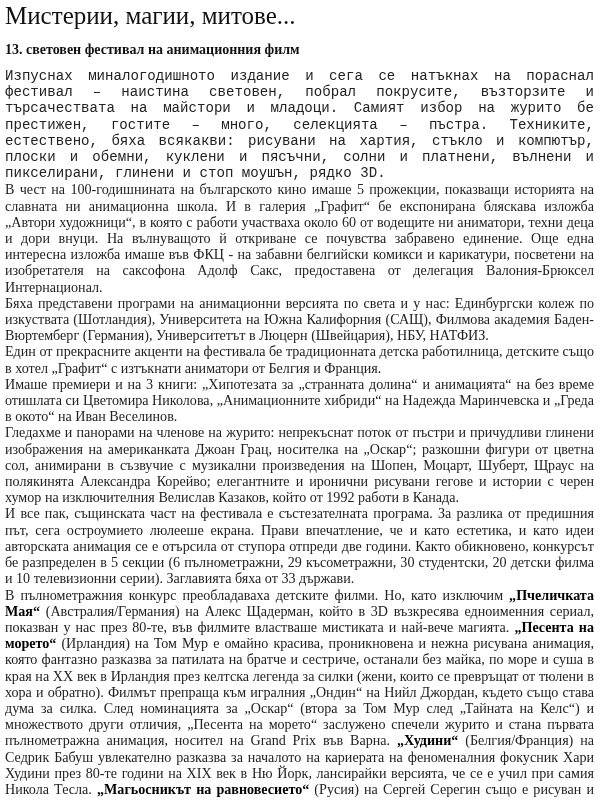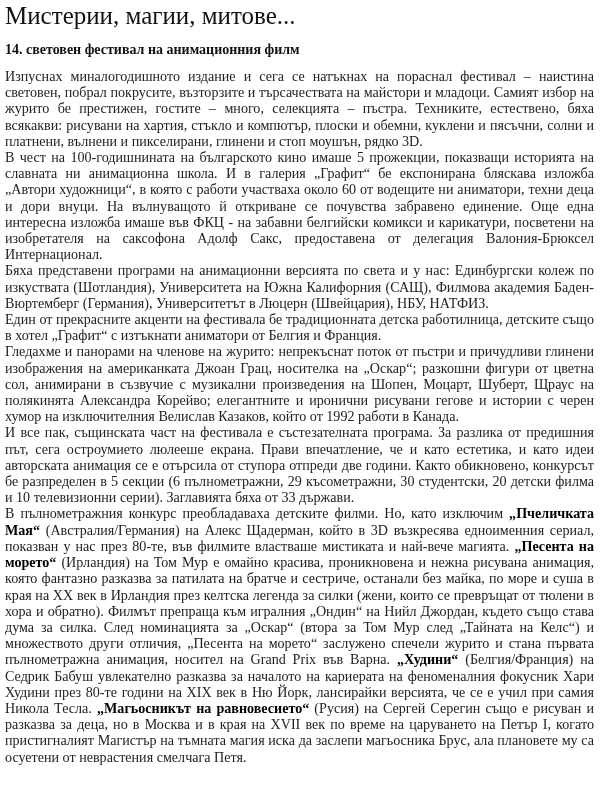--- a/index.html
+++ b/index.html
@@ -17,31 +17,32 @@
   .subtitle {
     font-weight: bold; font-size: 14px; line-height: 16px;
     margin: 13px 0 0 0;
   }
   .body { margin-top: 10px; }
   .para {
     font-size: 14.1px; line-height: 16.2px;
     text-align: justify; margin: 0;
     color: #222222;
   }
-  .para.first { margin-top: 0; }
+  .para.first { margin-top: 0; font-family: Liberation Mono, monospace; }
   .para b { color: #000; }
 </style>
 </head>
 <body>
 
 <div class="page">
   <h1 class="title">Мистерии, магии, митове...</h1>
-  <h2 class="subtitle">14. световен фестивал на анимационния филм</h2>
+  <h2 class="subtitle">13. световен фестивал на анимационния филм</h2>
   <div class="body" id="article-body">
       <p class="para first"><span>Изпуснах миналогодишното издание и сега се натъкнах на пораснал фестивал – наистина световен, побрал покрусите, възторзите и търсачествата на майстори и младоци. Самият избор на журито бе престижен, гостите – много, селекцията – пъстра. Техниките, естествено, бяха всякакви: рисувани на хартия, стъкло и компютър, плоски и обемни, куклени и пясъчни, солни и платнени, вълнени и пикселирани, глинени и стоп моушън, рядко 3D.</span></p>
       <p class="para"><span>В чест на 100-годишнината на българското кино имаше 5 прожекции, показващи историята на славната ни анимационна школа. И в галерия „Графит“ бе експонирана бляскава изложба „Автори художници“, в която с работи участваха около 60 от водещите ни аниматори, техни деца и дори внуци. На вълнуващото й откриване се почувства забравено единение. Още една интересна изложба имаше във ФКЦ - на забавни белгийски комикси и карикатури, посветени на изобретателя на саксофона Адолф Сакс, предоставена от делегация Валония-Брюксел Интернационал.</span></p>
       <p class="para"><span>Бяха представени програми на анимационни версията по света и у нас: Единбургски колеж по изкуствата (Шотландия), Университета на Южна Калифорния (САЩ), Филмова академия Баден-Вюртемберг (Германия), Университетът в Люцерн (Швейцария), НБУ, НАТФИЗ.</span></p>
       <p class="para"><span>Един от прекрасните акценти на фестивала бе традиционната детска работилница, детските също в хотел „Графит“ с изтъкнати аниматори от Белгия и Франция.</span></p>
+      <p class="para"><span>Имаше премиери и на 3 книги: „Хипотезата за „странната долина“ и анимацията“ на без време отишлата си Цветомира Николова, „Анимационните хибриди“ на Надежда Маринчевска и „Греда в окото“ на Иван Веселинов.</span></p>
       <p class="para"><span>Гледахме и панорами на членове на журито: непрекъснат поток от пъстри и причудливи глинени изображения на американката Джоан Грац, носителка на „Оскар“; разкошни фигури от цветна сол, анимирани в съзвучие с музикални произведения на Шопен, Моцарт, Шуберт, Щраус на полякинята Александра Корейво; елегантните и иронични рисувани гегове и истории с черен хумор на изключителния Велислав Казаков, който от 1992 работи в Канада.</span></p>
       <p class="para"><span>И все пак, същинската част на фестивала е състезателната програма. За разлика от предишния път, сега остроумието люлееше екрана. Прави впечатление, че и като естетика, и като идеи авторската анимация се е отърсила от ступора отпреди две години. Както обикновено, конкурсът бе разпределен в 5 секции (6 пълнометражни, 29 късометражни, 30 студентски, 20 детски филма и 10 телевизионни серии). Заглавията бяха от 33 държави.</span></p>
       <p class="para"><span>В пълнометражния конкурс преобладаваха детските филми. Но, като изключим </span><b>„Пчеличката Мая“</b><span> (Австралия/Германия) на Алекс Щадерман, който в 3D възкресява едноименния сериал, показван у нас през 80-те, във филмите властваше мистиката и най-вече магията. </span><b>„Песента на морето“</b><span> (Ирландия) на Том Мур е омайно красива, проникновена и нежна рисувана анимация, която фантазно разказва за патилата на братче и сестриче, останали без майка, по море и суша в края на XX век в Ирландия през келтска легенда за силки (жени, които се превръщат от тюлени в хора и обратно). Филмът препраща към игралния „Ондин“ на Нийл Джордан, където също става дума за силка. След номинацията за „Оскар“ (втора за Том Мур след „Тайната на Келс“) и множеството други отличия, „Песента на морето“ заслужено спечели журито и стана първата пълнометражна анимация, носител на Grand Prix във Варна. </span><b>„Худини“</b><span> (Белгия/Франция) на Седрик Бабуш увлекателно разказва за началото на кариерата на феноменалния фокусник Хари Худини през 80-те години на XIX век в Ню Йорк, лансирайки версията, че се е учил при самия Никола Тесла. </span><b>„Магьосникът на равновесието“</b><span> (Русия) на Сергей Серегин също е рисуван и разказва за деца, но в Москва и в края на XVII век по време на царуването на Петър I, когато пристигналият Магистър на тъмната магия иска да заслепи магьосника Брус, ала плановете му са осуетени от неврастения смелчага Петя. </span></p>
     </div>
 </div>
 
 </body></html>

